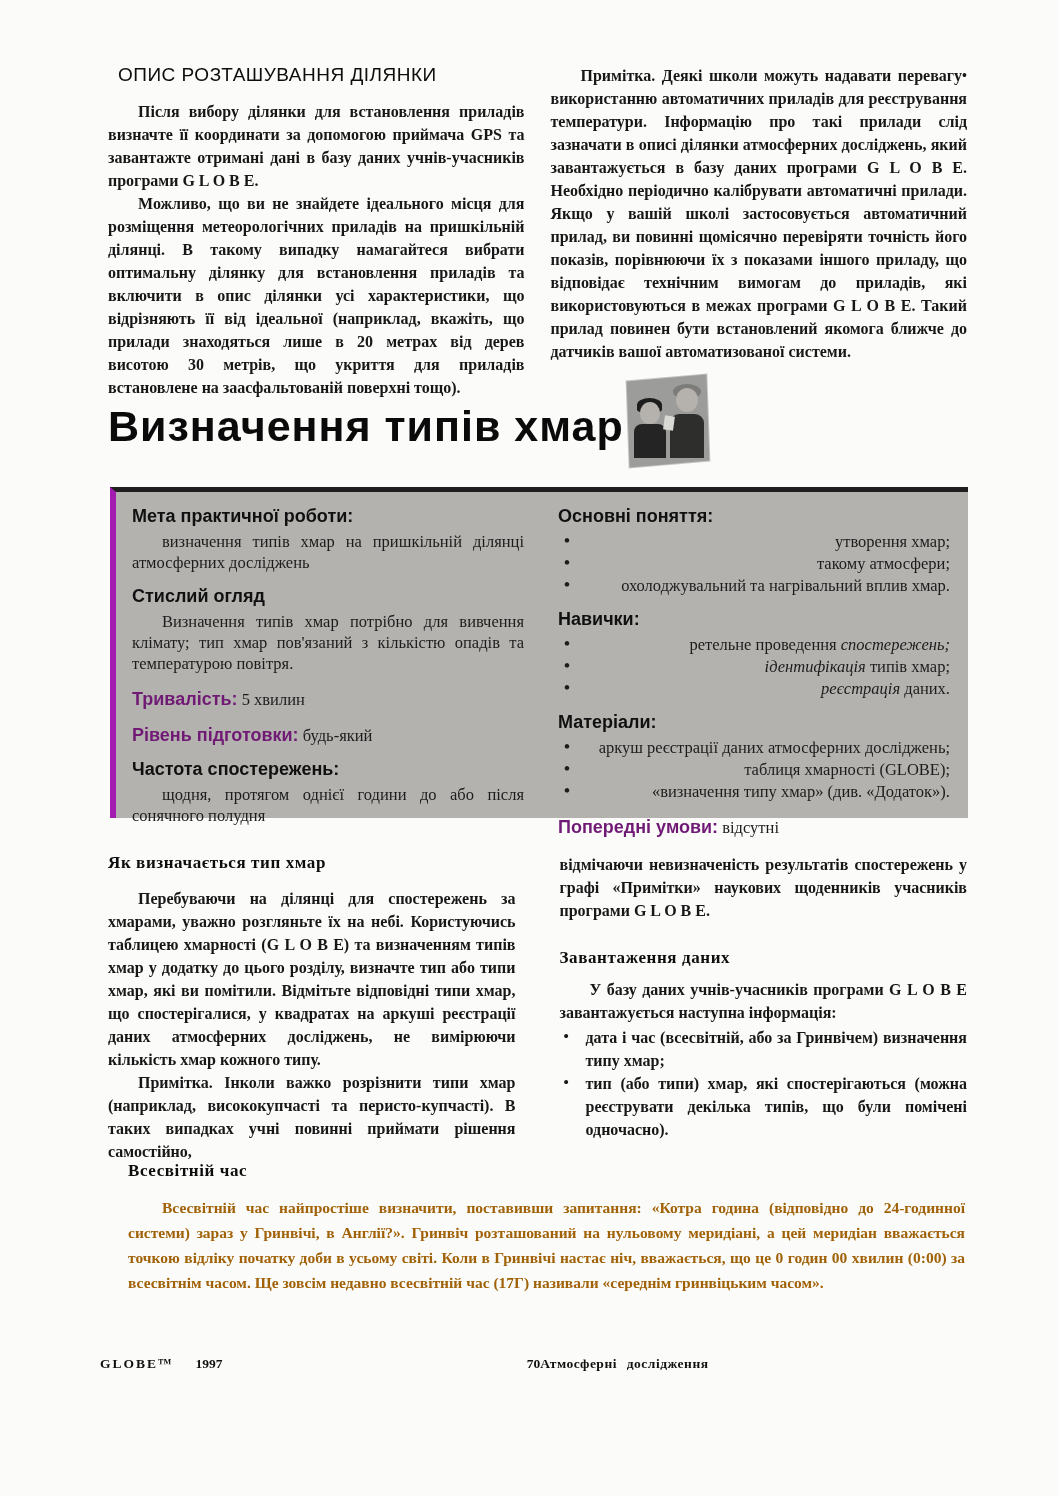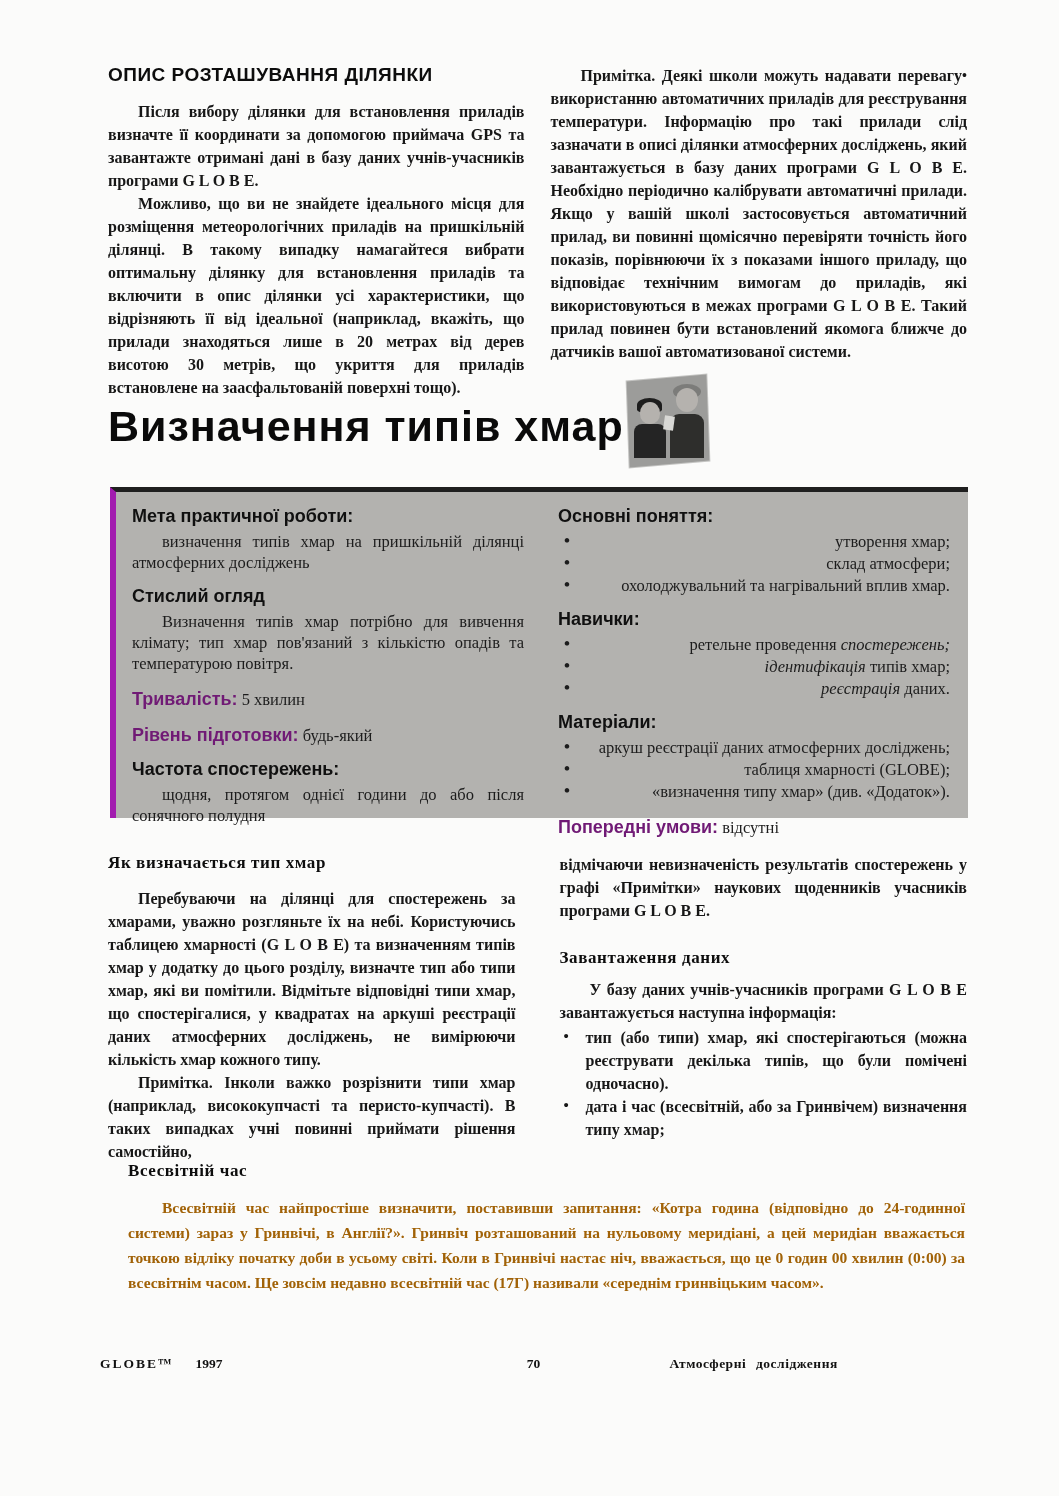--- a/index.html
+++ b/index.html
@@ -5,22 +5,22 @@
   html,body{margin:0;padding:0;background:#e8e8e6;}
   .page{
     position:relative;width:1059px;height:1496px;margin:0 auto;
     background:#fbfbfa;color:#141414;overflow:hidden;
     font-family:"Liberation Serif",serif;
   }
   
   .top-section{position:absolute;left:108px;right:92px;top:64px;display:flex;gap:26px;}
   .col{flex:1;min-width:0;}
   .intro-heading{
-    font-family:"Liberation Sans",sans-serif;font-weight:bold;
-    font-size:19px;letter-spacing:.5px;margin:0 0 14px 0;color:#0d0d0d;
+    font-family:"Liberation Sans",sans-serif;font-weight:normal;
+    font-size:19px;letter-spacing:.5px;margin:0 0 14px 10px;color:#0d0d0d;
   }
   .body-p{
     margin:0;font-size:16px;font-weight:bold;line-height:23px;
     text-align:justify;text-indent:30px;color:#171717;
   }
   .end-mark{float:right;font-size:14px;line-height:23px;text-indent:0;}
   
   .title-row{position:absolute;left:108px;right:92px;top:376px;display:flex;justify-content:flex-start;align-items:flex-start;}
   .main-title{
     font-family:"Liberation Sans",sans-serif;font-weight:bold;
@@ -67,21 +67,21 @@
   .ulist li{position:relative;padding-left:26px;margin:0;font-size:16px;font-weight:bold;line-height:23px;text-align:justify;color:#171717;}
   .ulist li::before{content:"\2022";position:absolute;left:4px;top:-1px;font-size:15px;}
   
   .ut-section{position:absolute;left:128px;right:94px;top:1161px;}
   .ut-p{margin:12px 0 0 0;font-size:15.5px;font-weight:bold;line-height:25px;text-align:justify;text-indent:34px;color:#a16207;}
   
   .footer{position:absolute;left:100px;right:92px;top:1356px;display:flex;align-items:baseline;font-weight:bold;font-size:13.5px;color:#111;}
   .footer .f-left{flex:1;display:flex;gap:22px;}
   .footer .f-brand{letter-spacing:2px;}
   .footer .f-center{flex:0 0 auto;}
-  .footer .f-right{flex:1;text-align:center;font-family:"Liberation Serif",serif;letter-spacing:.5px;word-spacing:6px;}
+  .footer .f-right{flex:1;text-align:left;font-family:"Liberation Serif",serif;letter-spacing:.5px;word-spacing:6px;}
 </style>
 </head>
 <body>
 
 <div class="page">
 
   <div class="top-section">
     <div class="col">
       <h2 class="intro-heading">ОПИС РОЗТАШУВАННЯ ДІЛЯНКИ</h2>
       <p class="body-p">Після вибору ділянки для встановлення приладів визначте її координати за допомогою приймача GPS та завантажте отримані дані в базу даних учнів-учасників програми G L O B E.</p>
@@ -114,21 +114,21 @@
       <p class="box-text">Визначення типів хмар потрібно для вивчення клімату; тип хмар пов'язаний з кількістю опадів та температурою повітря.</p>
       <p class="inline-row"><span class="inline-label">Тривалість:</span> <span>5 хвилин</span></p>
       <p class="inline-row"><span class="inline-label">Рівень підготовки:</span> <span>будь-який</span></p>
       <h4 class="box-heading">Частота спостережень:</h4>
       <p class="box-text">щодня, протягом однієї години до або після сонячного полудня</p>
     </div>
     <div class="box-col">
       <h4 class="box-heading">Основні поняття:</h4>
       <ul class="blist">
         <li>утворення хмар;</li>
-        <li>склад атмосфери;</li>
+        <li>такому атмосфери;</li>
         <li>охолоджувальний та нагрівальний вплив хмар.</li>
       </ul>
       <h4 class="box-heading">Навички:</h4>
       <ul class="blist">
         <li><span>ретельне проведення </span><span class="it">спостережень;</span><span></span></li>
         <li><span></span><span class="it">ідентифікація</span><span> типів хмар;</span></li>
         <li><span></span><span class="it">реєстрація</span><span> даних.</span></li>
       </ul>
       <h4 class="box-heading">Матеріали:</h4>
       <ul class="blist">
@@ -144,22 +144,22 @@
     <div class="col">
       <h3 class="mid-heading">Як визначається тип хмар</h3>
       <p class="mid-p">Перебуваючи на ділянці для спостережень за хмарами, уважно розгляньте їх на небі. Користуючись таблицею хмарності (G L O B E) та визначенням типів хмар у додатку до цього розділу, визначте тип або типи хмар, які ви помітили. Відмітьте відповідні типи хмар, що спостерігалися, у квадратах на аркуші реєстрації даних атмосферних досліджень, не вимірюючи кількість хмар кожного типу.</p>
       <p class="mid-p">Примітка. Інколи важко розрізнити типи хмар (наприклад, висококупчасті та перисто-купчасті). В таких випадках учні повинні приймати рішення самостійно,</p>
     </div>
     <div class="col">
       <p class="mid-p noindent">відмічаючи невизначеність результатів спостережень у графі «Примітки» наукових щоденників учасників програми G L O B E.</p>
       <h3 class="mid-heading upload-heading">Завантаження даних</h3>
       <p class="mid-p">У базу даних учнів-учасників програми G L O B E завантажується наступна інформація:</p>
       <ul class="ulist">
+        <li>дата і час (всесвітній, або за Гринвічем) визначення типу хмар;</li>
         <li>тип (або типи) хмар, які спостерігаються (можна реєструвати декілька типів, що були помічені одночасно).</li>
-        <li>дата і час (всесвітній, або за Гринвічем) визначення типу хмар;</li>
       </ul>
     </div>
   </div>
 
   <div class="ut-section">
     <h3 class="mid-heading">Всесвітній час</h3>
     <p class="ut-p">Всесвітній час найпростіше визначити, поставивши запитання: «Котра година (відповідно до 24-годинної системи) зараз у Гринвічі, в Англії?». Гринвіч розташований на нульовому меридіані, а цей меридіан вважається точкою відліку початку доби в усьому світі. Коли в Гринвічі настає ніч, вважається, що це 0 годин 00 хвилин (0:00) за всесвітнім часом. Ще зовсім недавно всесвітній час (17Г) називали «середнім гринвіцьким часом».</p>
   </div>
 
   <div class="footer">

